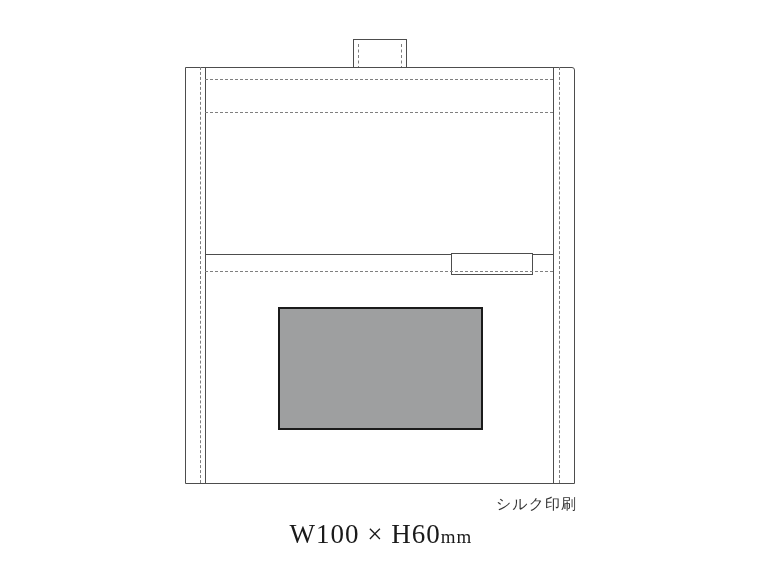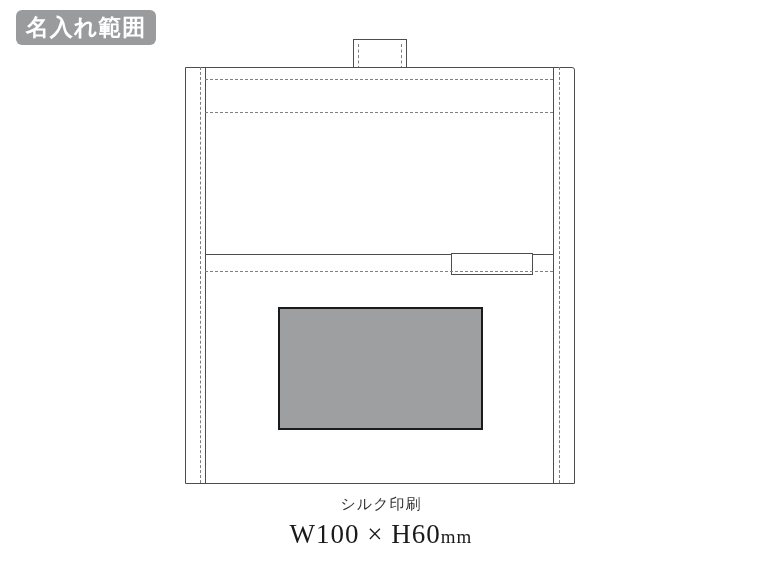--- a/index.html
+++ b/index.html
@@ -124,38 +124,38 @@
     left: 185px;
     top: 494px;
     width: 392px;
     text-align: center;
   }
   .caption-method {
     font-size: 15px;
     color: #333333;
     letter-spacing: 1px;
     line-height: 20px;
+    text-align: right;
   }
   .caption-size {
     font-family: "Liberation Serif", "DejaVu Serif", serif;
     font-size: 27px;
     color: #1a1a1a;
     line-height: 40px;
     letter-spacing: 1px;
   }
   .caption-size .unit {
     font-size: 19px;
   }
 </style>
 </head>
 <body>
 
 <div class="stage">
 
-  <div class="badge">名入れ範囲</div>
 
   <div class="handle-tab">
     <div class="tab-stitch left"></div>
     <div class="tab-stitch right"></div>
   </div>
 
   <div class="bag-outline"></div>
 
   <div class="vline dashed v-left-dash"></div>
   <div class="vline solid  v-left-seam"></div>

